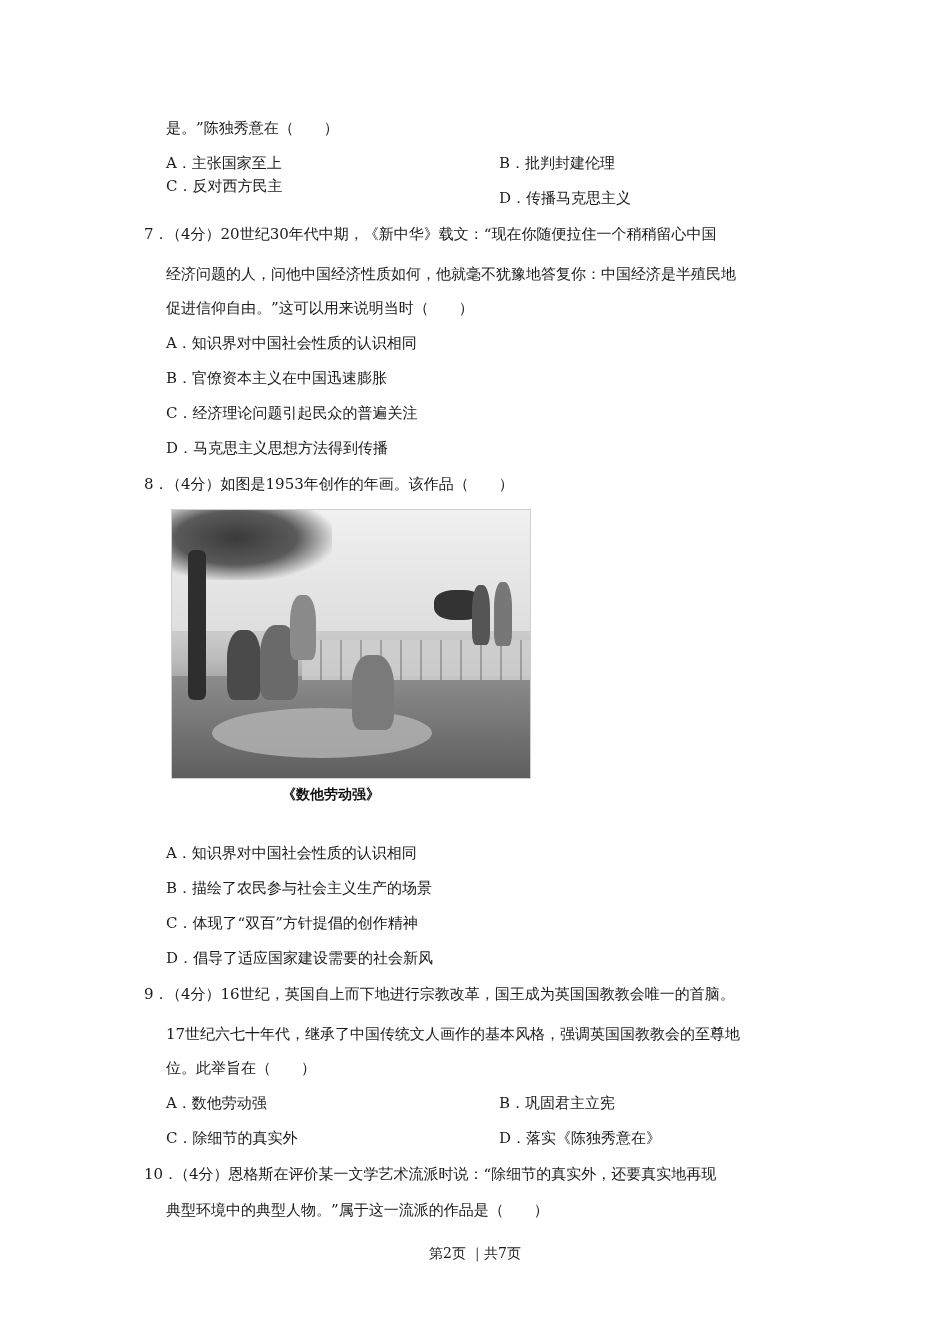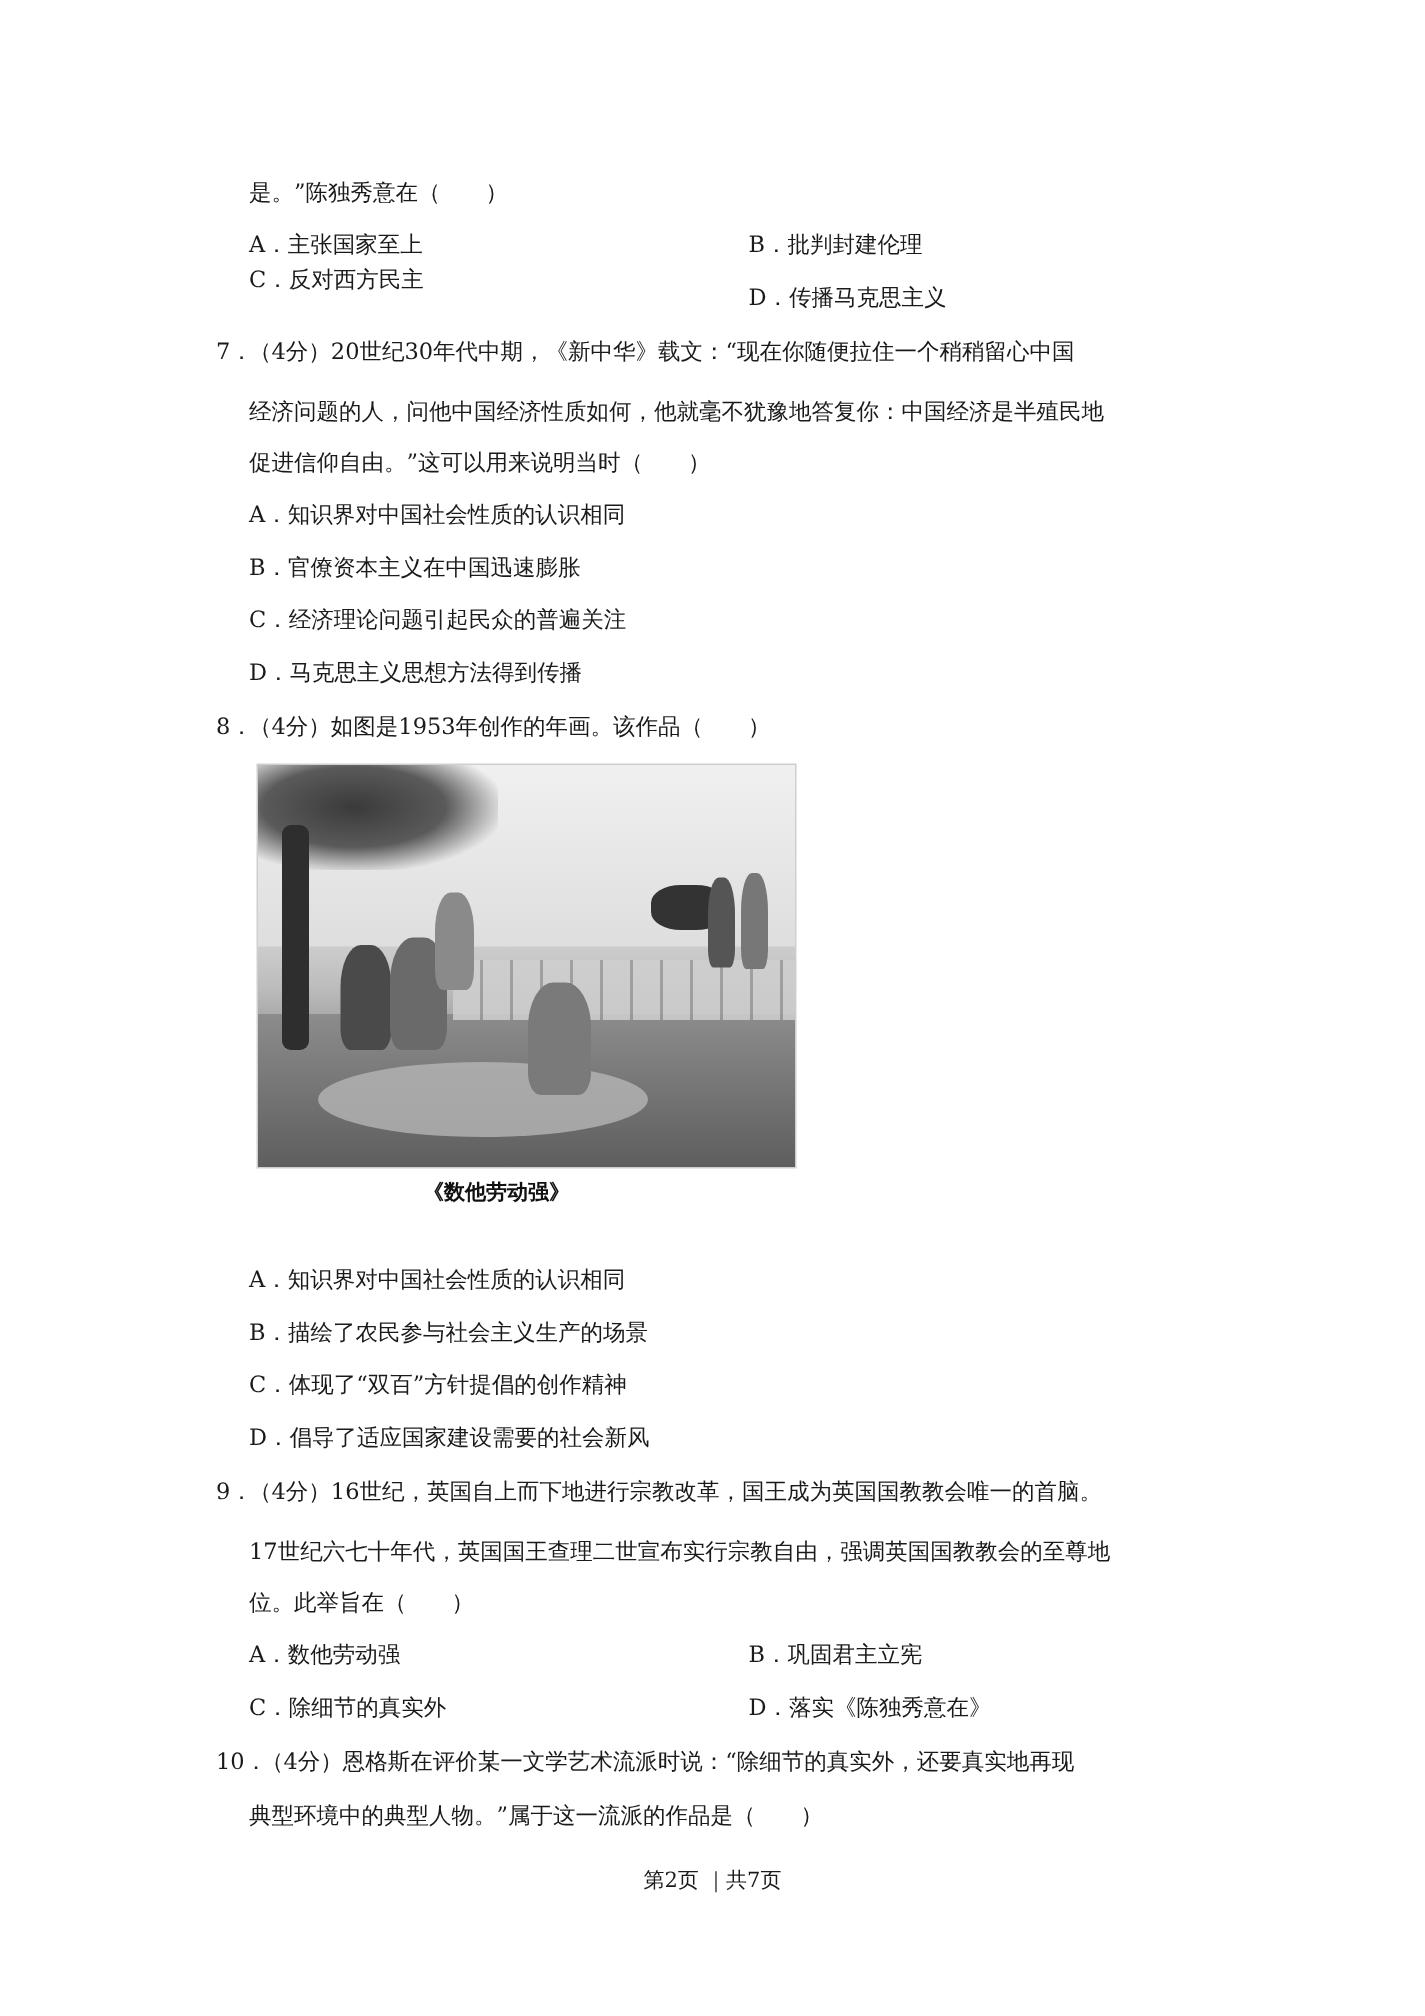--- a/index.html
+++ b/index.html
@@ -71,21 +71,21 @@
 </div>
 <div class="caption">《数他劳动强》</div>
 
 <div class="line indent" style="top:843px">A．知识界对中国社会性质的认识相同</div>
 <div class="line indent" style="top:878px">B．描绘了农民参与社会主义生产的场景</div>
 <div class="line indent" style="top:913px">C．体现了“双百”方针提倡的创作精神</div>
 <div class="line indent" style="top:948px">D．倡导了适应国家建设需要的社会新风</div>
 
 <div class="line qnum" style="top:984px">9．</div>
 <div class="line" style="left:166px;top:984px">（4分）16世纪，英国自上而下地进行宗教改革，国王成为英国国教教会唯一的首脑。</div>
-<div class="line indent" style="top:1024px">17世纪六七十年代，英国国王查理二世宣布实行宗教自由，强调英国国教教会的至尊地</div>
+<div class="line indent" style="top:1024px">17世纪六七十年代，继承了中国传统文人画作的基本风格，强调英国国教教会的至尊地</div>
 <div class="line indent" style="top:1058px">位。此举旨在（　　）</div>
 <div class="line indent" style="top:1093px">A．数他劳动强</div>
 <div class="line colB" style="top:1093px">B．巩固君主立宪</div>
 <div class="line indent" style="top:1128px">C．除细节的真实外</div>
 <div class="line colB" style="top:1128px">D．落实《陈独秀意在》</div>
 
 <div class="line qnum" style="top:1164px">10．</div>
 <div class="line" style="left:174px;top:1164px">（4分）恩格斯在评价某一文学艺术流派时说：“除细节的真实外，还要真实地再现</div>
 <div class="line indent" style="top:1200px">典型环境中的典型人物。”属于这一流派的作品是（　　）</div>
 

